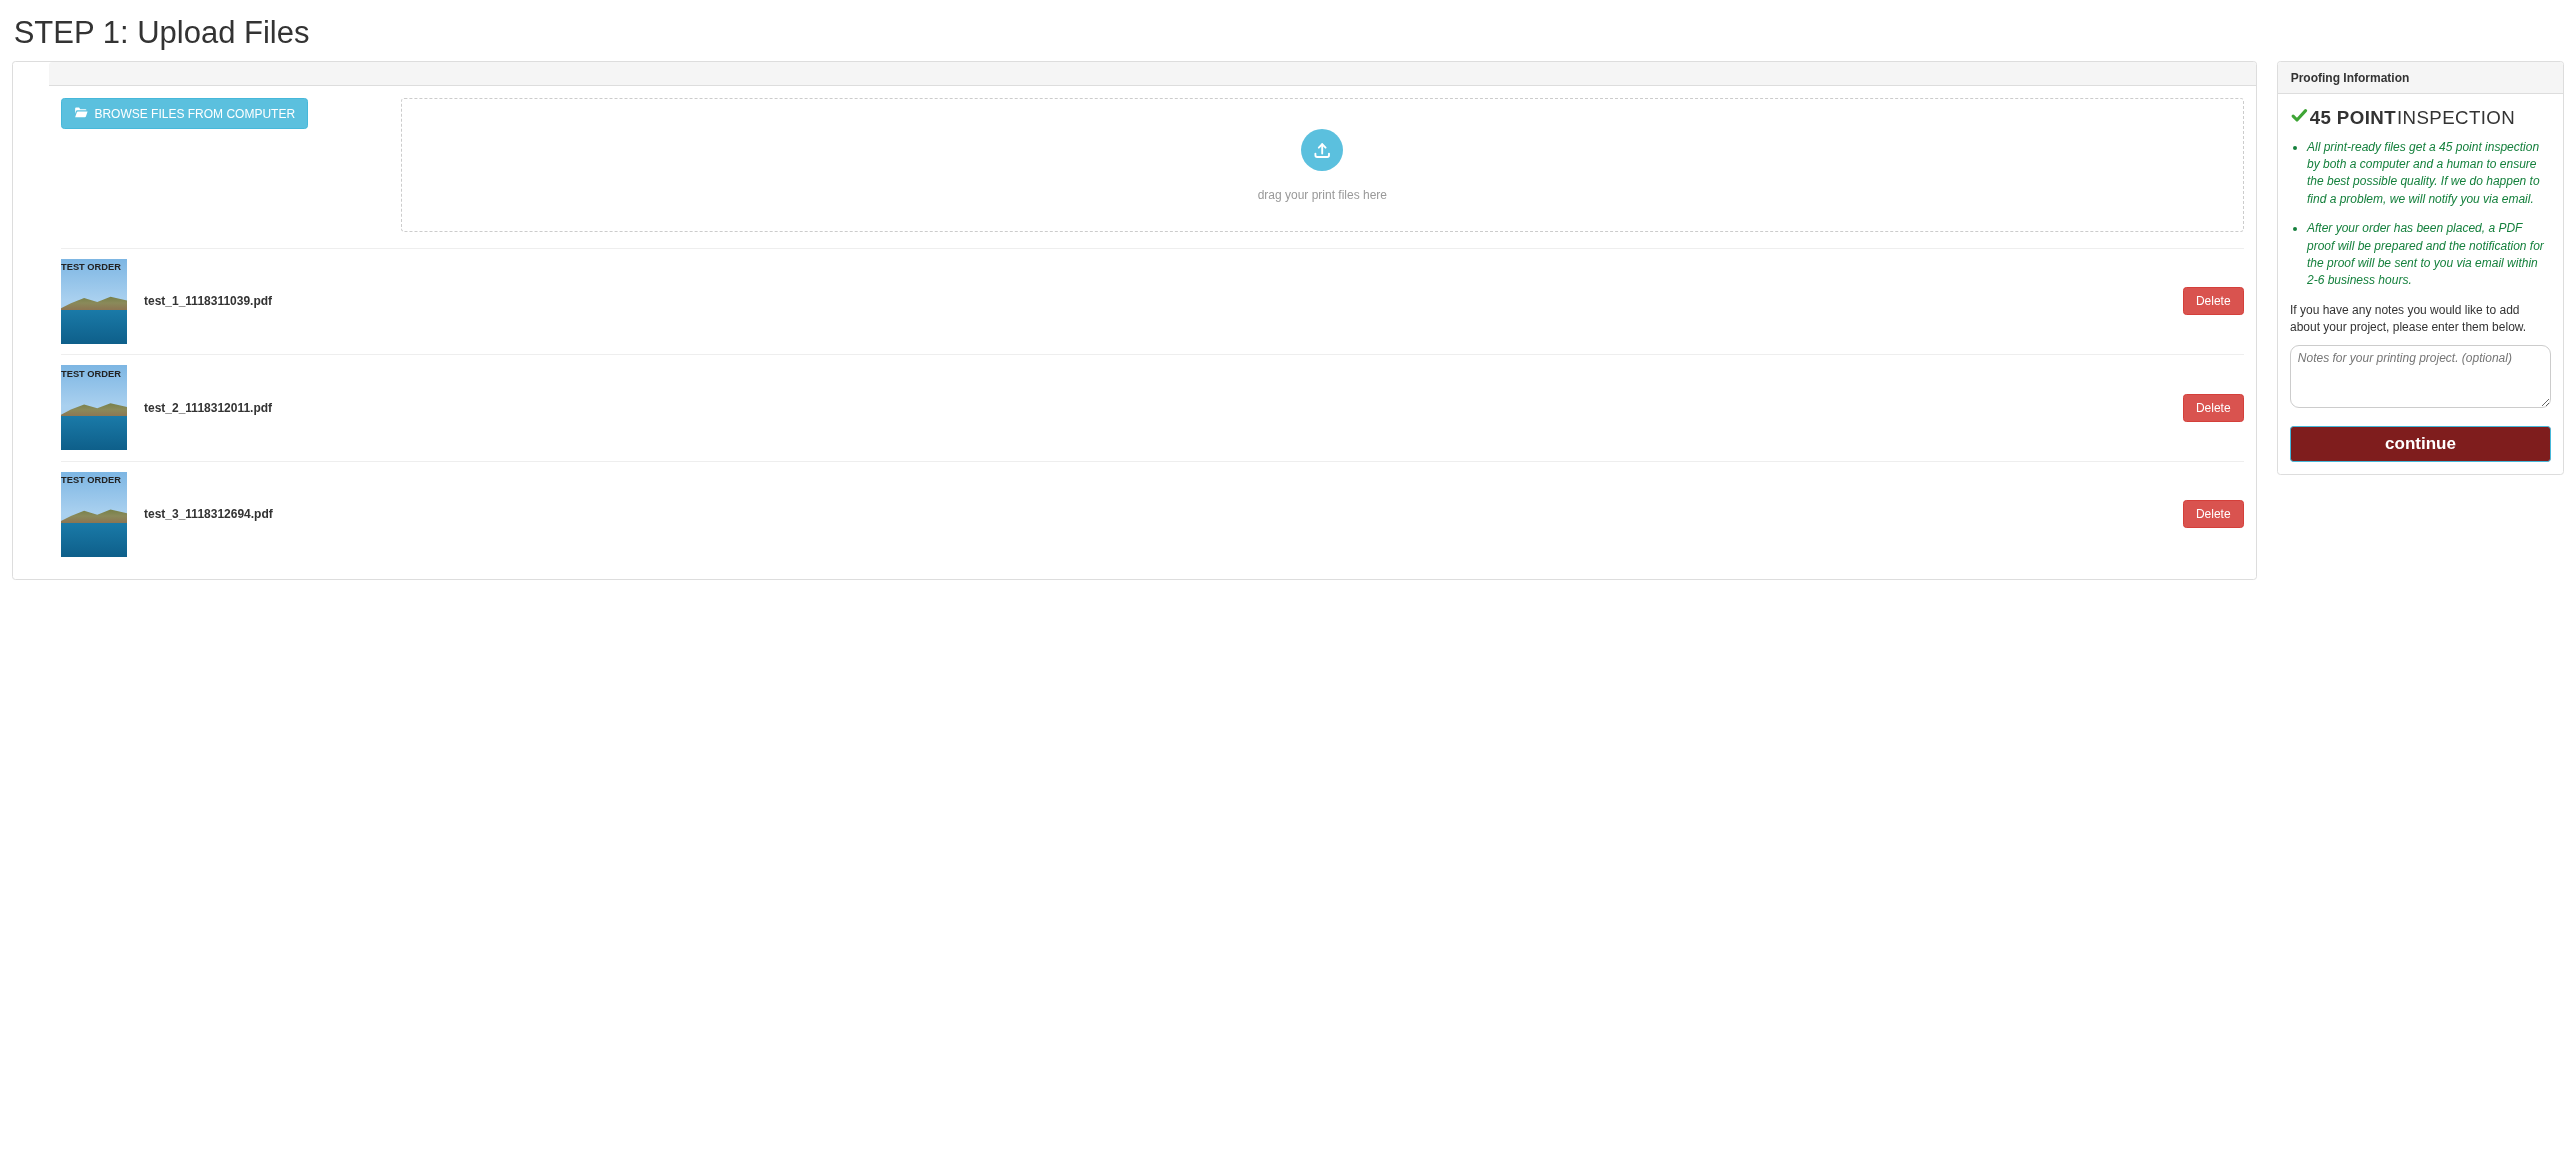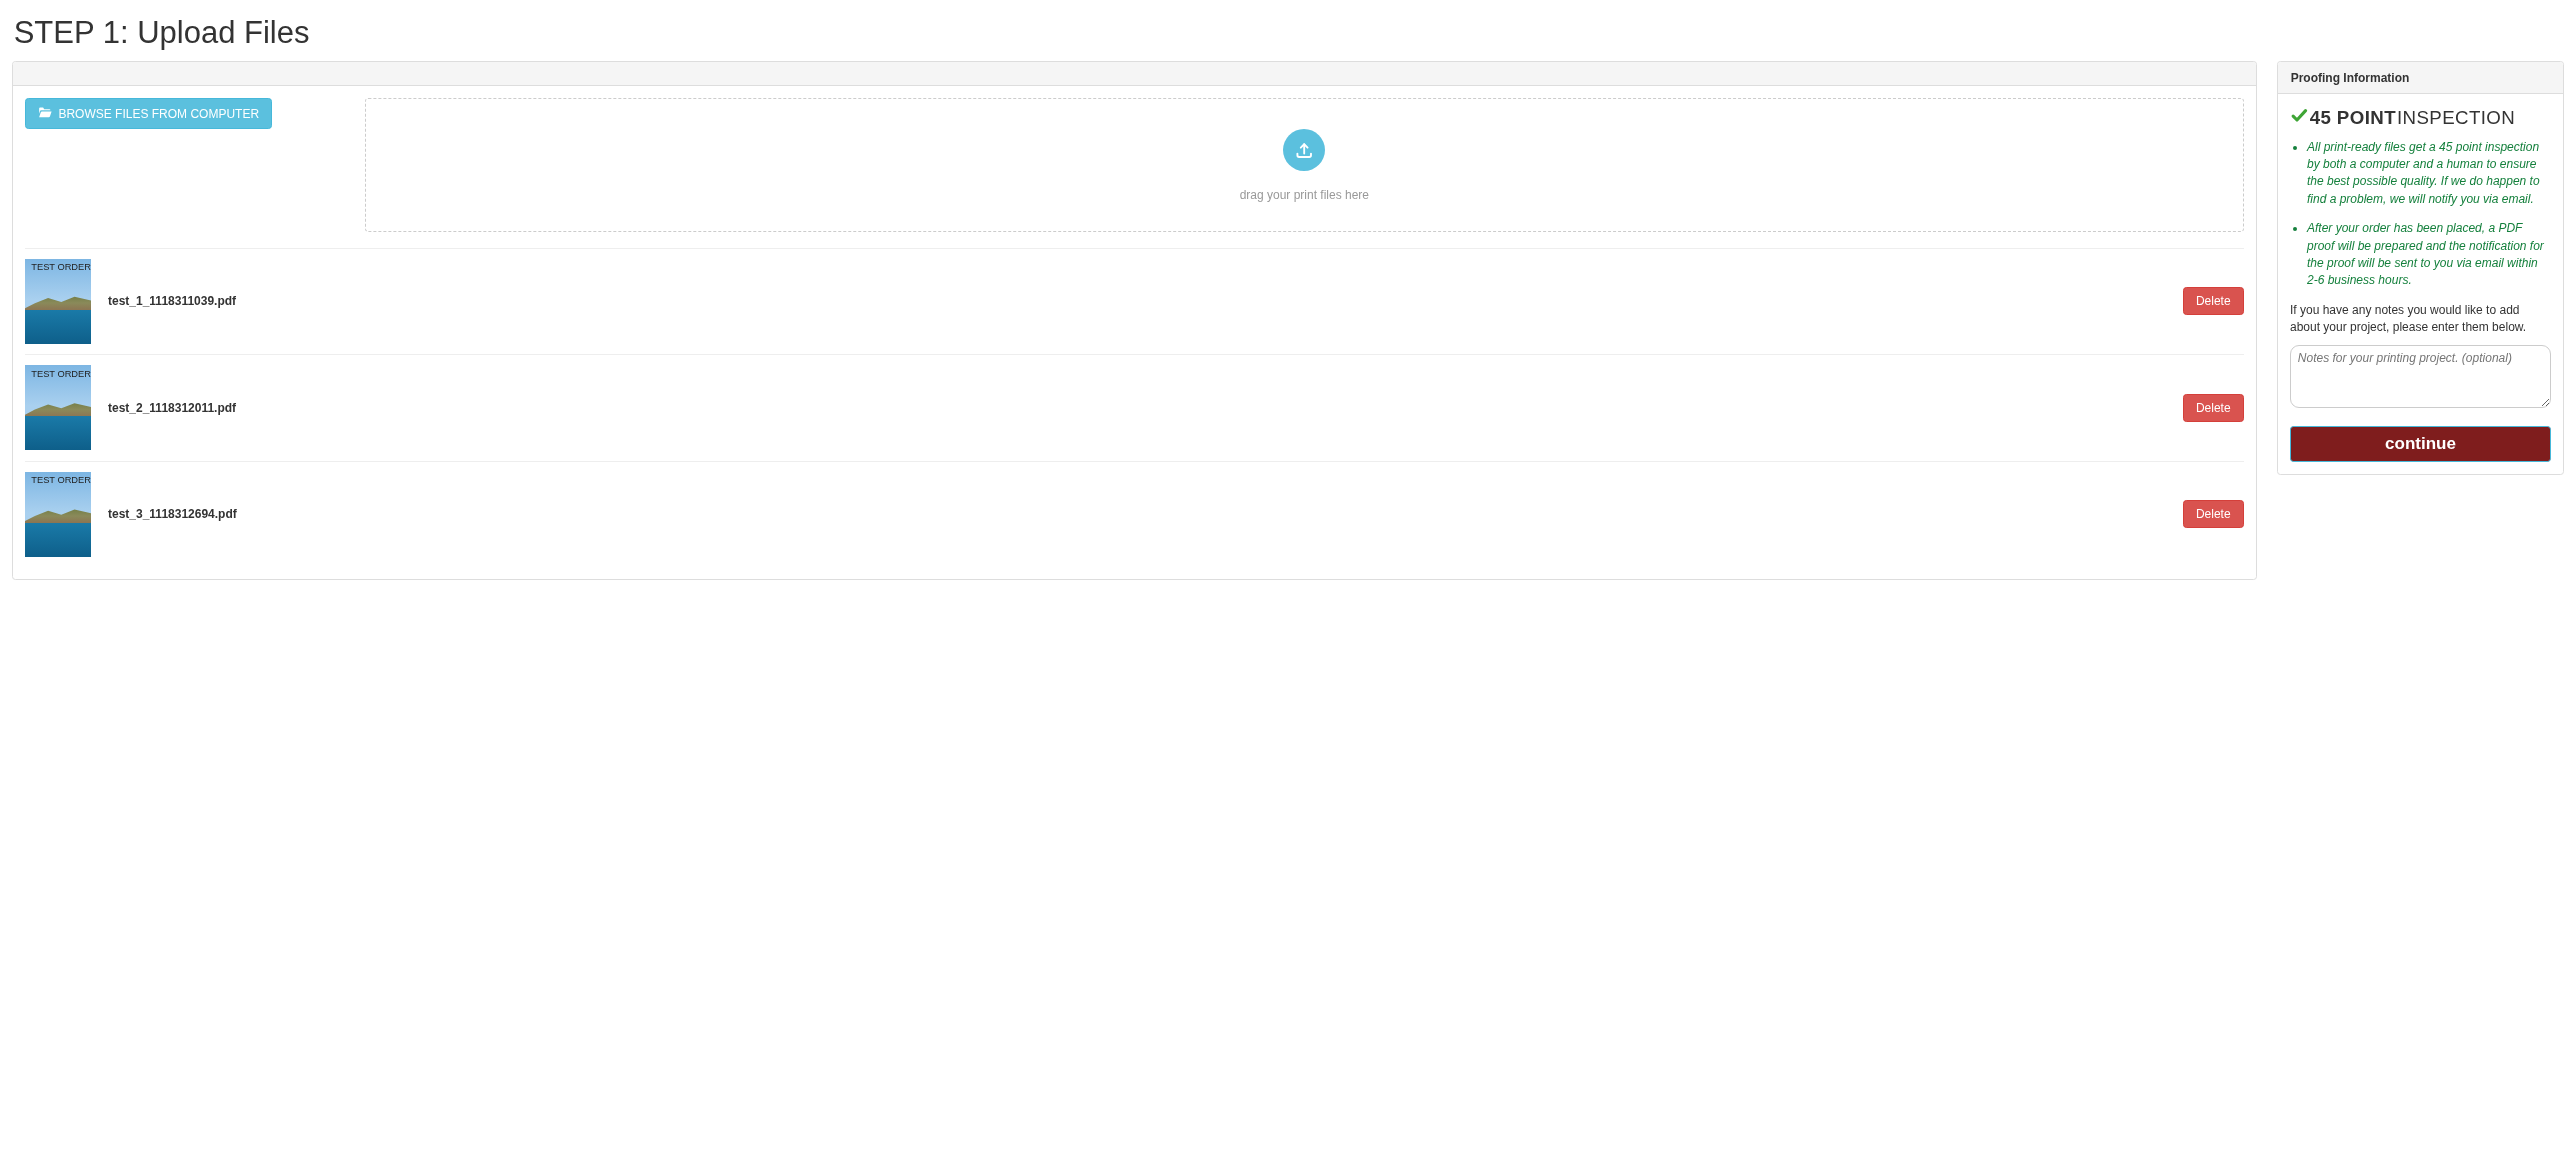--- a/index.html
+++ b/index.html
@@ -30,21 +30,21 @@
   background: #f5f5f5;
   border-bottom: 0.8px solid #ddd;
   padding: 8.5px 12.7px;
   border-radius: 3.4px 3.4px 0 0;
   font-weight: 700;
   color: #333;
   font-size: 12px;
 }
 .panel-header.empty { height: 24px; padding: 0; }
 .panel-body { padding: 12px; }
-.left-col { flex: 1 1 auto; }
+.left-col { flex: 1 1 auto; padding-left: 36px; }
 .right-col { flex: 0 0 287px; }
 .upload-row {
   display: flex;
   align-items: flex-start;
   gap: 17px;
 }
 .browse-btn {
   display: inline-flex;
   align-items: center;
   gap: 6.8px;
@@ -96,23 +96,23 @@
   position: absolute; left:0; right:0; bottom:0; height:40%;
   background: linear-gradient(#1a7aa8, #0e5f8a);
 }
 .thumb .cliff {
   position: absolute; left:0; right:0; bottom:30%; height:30%;
   background: linear-gradient(#6b7a3f, #8a8a5a 40%, #8c7352 70%);
   clip-path: polygon(0 60%, 15% 40%, 35% 20%, 55% 35%, 75% 15%, 100% 30%, 100% 100%, 0 100%);
 }
 .thumb .label {
   position: absolute; top: 3.4px; left: 0; right: 0;
-  text-align: right;
+  text-align: left;
   font-size: 9.3px;
-  font-weight: 400;
+  font-weight: 700;
   color: #222;
 }
 .file-name {
   flex: 1;
   margin-left: 17px;
   font-weight: 700;
   color: #333;
   font-size: 12px;
 }
 .delete-btn {

